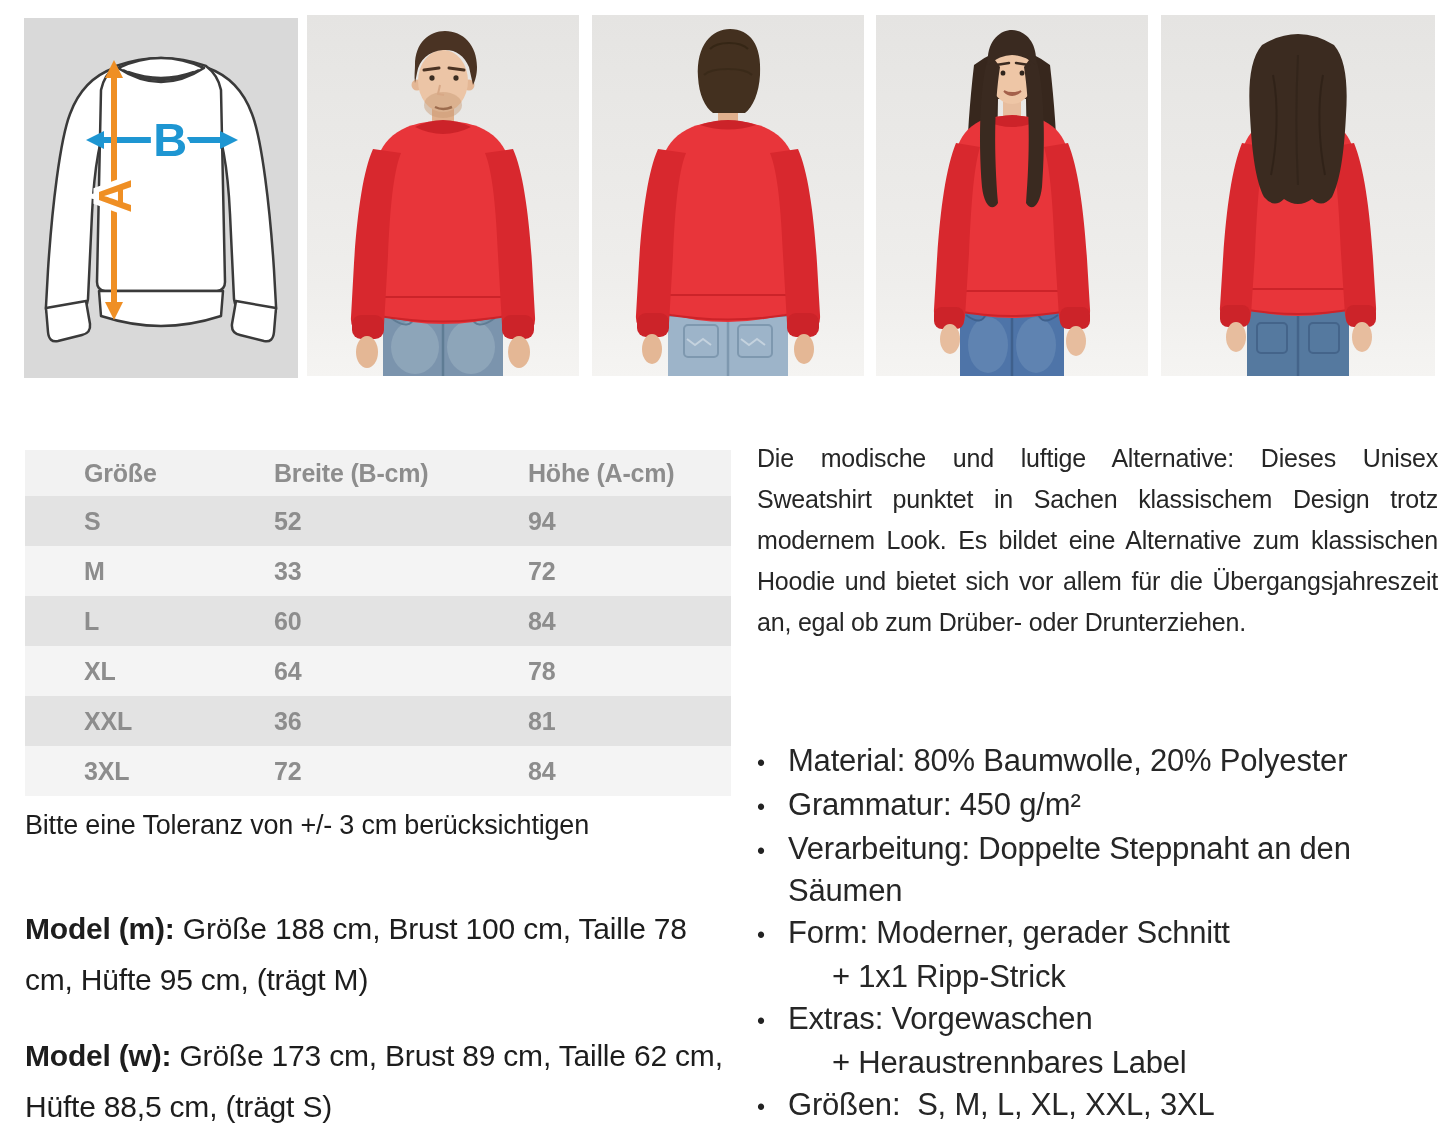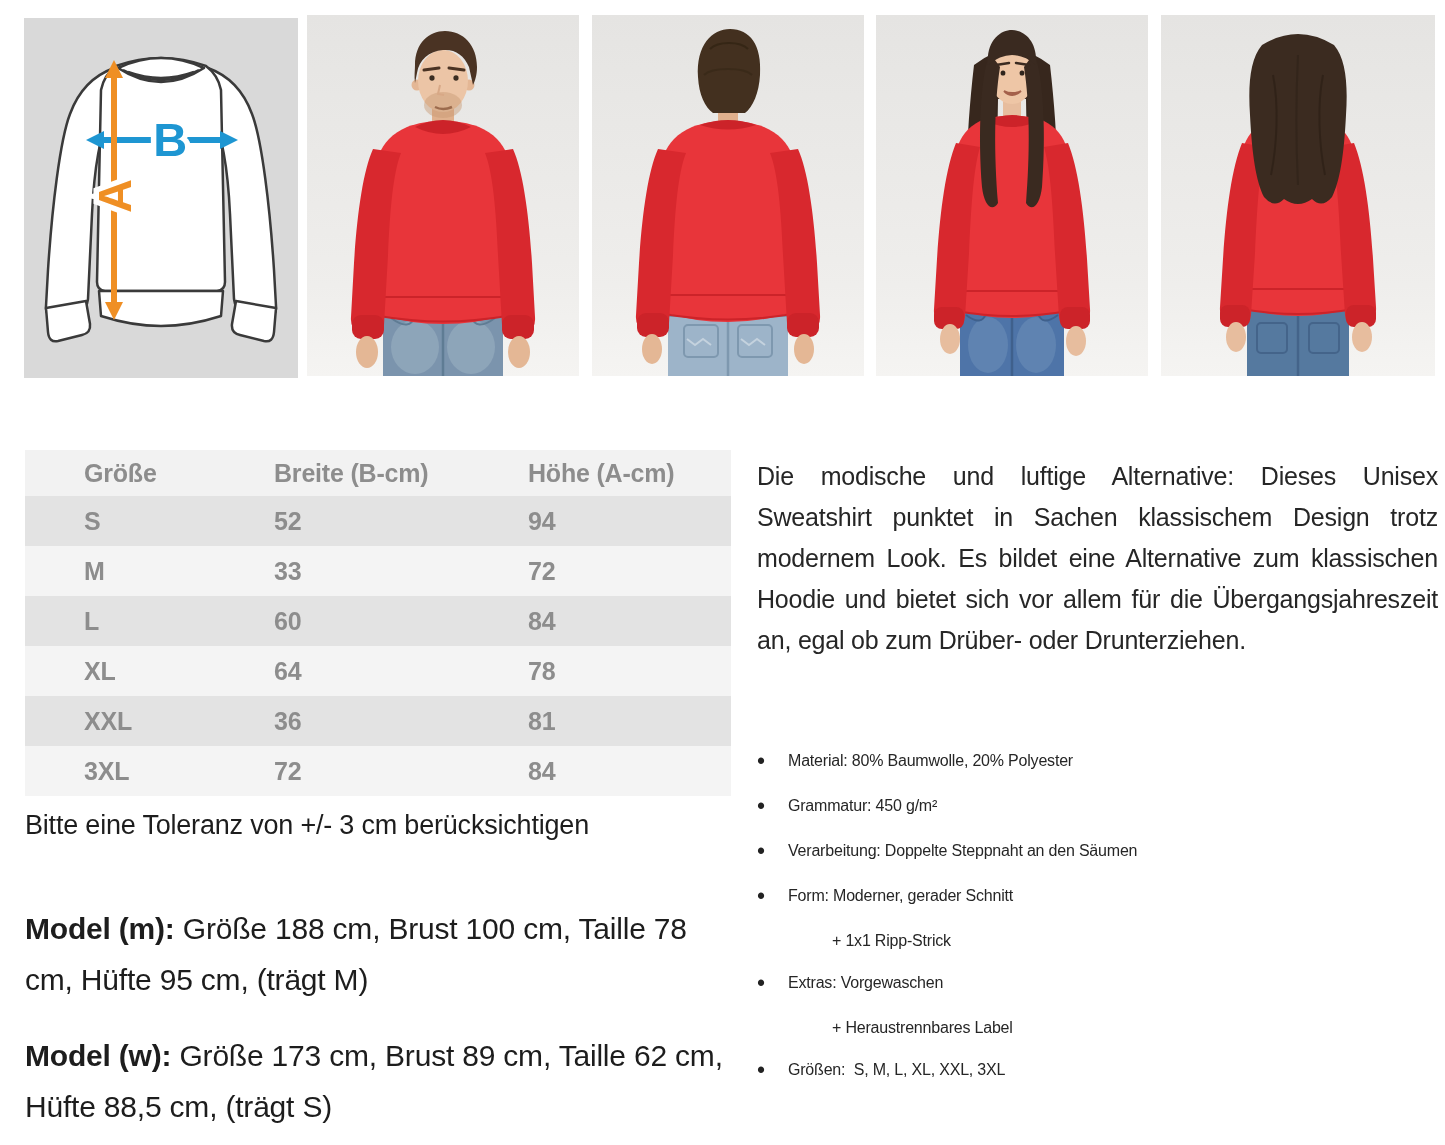--- a/index.html
+++ b/index.html
@@ -33,22 +33,22 @@
 
   
   .tolerance{position:absolute; left:25px; top:810px; width:710px; font-size:27px; color:var(--text-dark);}
   .model{position:absolute; left:25px; width:712px; font-size:30px; line-height:51px; color:var(--text-dark);}
   .model b{font-weight:bold;}
   .model-m{top:903px;}
   .model-w{top:1030px;}
 
   
   .desc{position:absolute; left:757px; top:438px; width:681px; font-size:25px; line-height:41px;
-        text-align:justify; color:#262626;margin-top:18px;}
-  .features{position:absolute; left:757px; top:740px; width:682px; font-size:16px; line-height:42px; color:#262626;}
+        text-align:justify; color:#262626;}
+  .features{position:absolute; left:757px; top:740px; width:682px; font-size:31px; line-height:42px; color:#262626;}
   .feature{display:flex;}
   .dot{width:31px; flex:none;}
   .dot::before{content:"•"; font-size:23px; color:#222;}
   .feature-text{white-space:pre-wrap;}
   .feature-sub{margin-left:75px;}
 </style>
 </head>
 <body>
 
 <div class="page">

